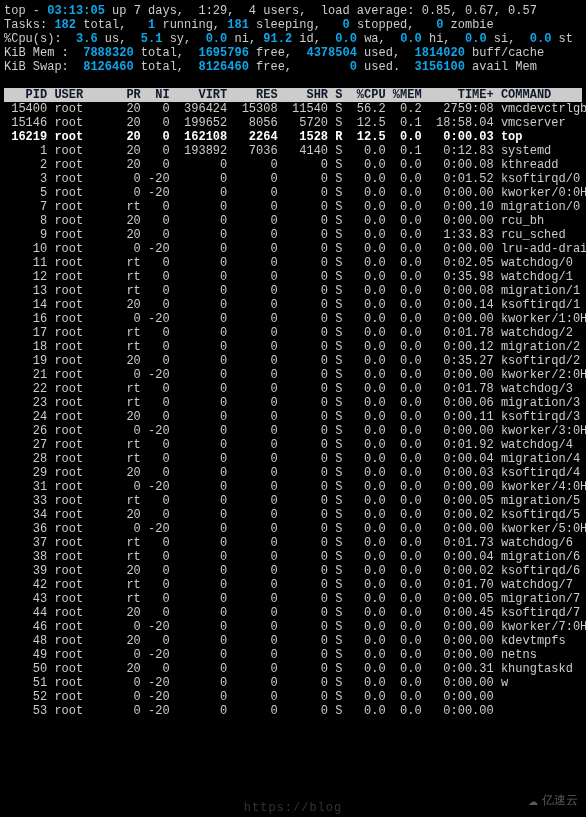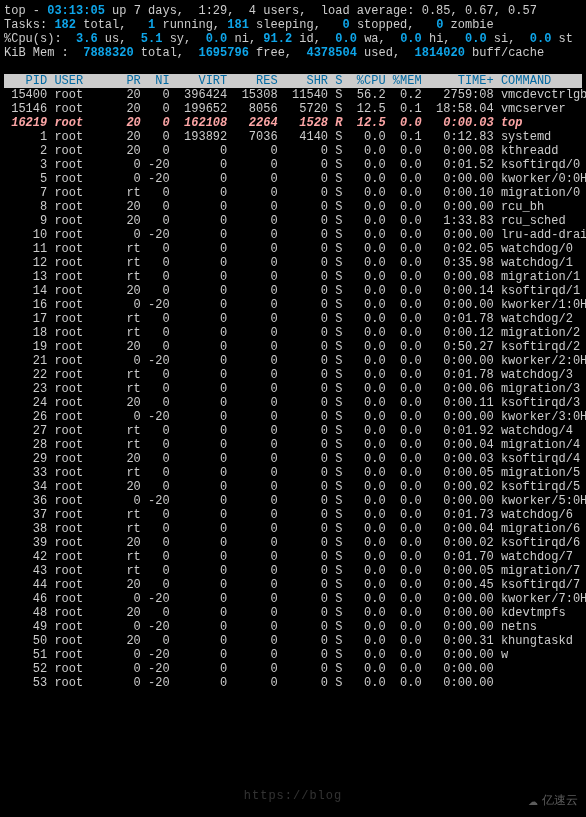--- a/index.html
+++ b/index.html
@@ -13,59 +13,60 @@
     width: 586px;
     height: 817px;
     box-sizing: border-box;
     overflow: hidden;
     position: relative;
   }
   .summary { white-space: pre; }
   .b { font-weight: bold; color: #0ea5e9; }
   .hdr {
     background: #ccc;
-    color: #0369a1;
+    color: #0f172a;
     white-space: pre;
-    font-weight: normal;
+    font-weight: bold;
   }
   .row { white-space: pre; }
-  .hl { font-weight: bold; color: #fca5a5; font-style: italic; }
+  .hl { font-weight: bold; color: #ffffff; }
   .watermark {
     position: absolute;
     bottom: 8px;
     right: 8px;
     color: #999;
     opacity: 0.6;
     font-size: 12px;
     display: flex;
     align-items: center;
     gap: 4px;
   }
   .cloud-icon {
     font-size: 16px;
     line-height: 1;
   }
   .urlmark {
     position: absolute;
-    bottom: 14px;
+    bottom: 2px;
     left: 50%;
     transform: translateX(-50%);
     color: rgba(200,200,200,0.25);
     font-size: 12px;
     letter-spacing: 1px;
   }
 </style>
 </head>
 <body>
 
 <div>
 <div class="summary"><span>top - </span><span class="b">03:13:05</span><span> up 7 days,  1:29,  4 users,  load average: 0.85, 0.67, 0.57</span></div>
 <div class="summary"><span>Tasks: </span><span class="b">182</span><span> total,   </span><span class="b">1</span><span> running, </span><span class="b">181</span><span> sleeping,   </span><span class="b">0</span><span> stopped,   </span><span class="b">0</span><span> zombie</span></div>
 <div class="summary"><span>%Cpu(s):  </span><span class="b">3.6</span><span> us,  </span><span class="b">5.1</span><span> sy,  </span><span class="b">0.0</span><span> ni, </span><span class="b">91.2</span><span> id,  </span><span class="b">0.0</span><span> wa,  </span><span class="b">0.0</span><span> hi,  </span><span class="b">0.0</span><span> si,  </span><span class="b">0.0</span><span> st</span></div>
 <div class="summary"><span>KiB Mem : </span><span class="b"> 7888320</span><span> total,  </span><span class="b">1695796</span><span> free,  </span><span class="b">4378504</span><span> used,  </span><span class="b">1814020</span><span> buff/cache</span></div>
+<div class="summary"><span>KiB Swap: </span><span class="b"> 8126460</span><span> total,  </span><span class="b">8126460</span><span> free,        </span><span class="b">0</span><span> used.  </span><span class="b">3156100</span><span> avail Mem</span></div>
 </div>
 
 <div class="summary"> </div>
 
 <div class="hdr">   PID USER      PR  NI    VIRT    RES    SHR S  %CPU %MEM     TIME+ COMMAND    </div>
 
 <div id="proc-list">
     <div class="row"> 15400 root      20   0  396424  15308  11540 S  56.2  0.2   2759:08 vmcdevctrlgb</div>
     <div class="row"> 15146 root      20   0  199652   8056   5720 S  12.5  0.1  18:58.04 vmcserver</div>
     <div class="row hl"> 16219 root      20   0  162108   2264   1528 R  12.5  0.0   0:00.03 top</div>
@@ -77,29 +78,30 @@
     <div class="row">     8 root      20   0       0      0      0 S   0.0  0.0   0:00.00 rcu_bh</div>
     <div class="row">     9 root      20   0       0      0      0 S   0.0  0.0   1:33.83 rcu_sched</div>
     <div class="row">    10 root       0 -20       0      0      0 S   0.0  0.0   0:00.00 lru-add-drain</div>
     <div class="row">    11 root      rt   0       0      0      0 S   0.0  0.0   0:02.05 watchdog/0</div>
     <div class="row">    12 root      rt   0       0      0      0 S   0.0  0.0   0:35.98 watchdog/1</div>
     <div class="row">    13 root      rt   0       0      0      0 S   0.0  0.0   0:00.08 migration/1</div>
     <div class="row">    14 root      20   0       0      0      0 S   0.0  0.0   0:00.14 ksoftirqd/1</div>
     <div class="row">    16 root       0 -20       0      0      0 S   0.0  0.0   0:00.00 kworker/1:0H</div>
     <div class="row">    17 root      rt   0       0      0      0 S   0.0  0.0   0:01.78 watchdog/2</div>
     <div class="row">    18 root      rt   0       0      0      0 S   0.0  0.0   0:00.12 migration/2</div>
-    <div class="row">    19 root      20   0       0      0      0 S   0.0  0.0   0:50.27 ksoftirqd/2</div>
+    <div class="row">    19 root      20   0       0      0      0 S   0.0  0.0   0:35.27 ksoftirqd/2</div>
     <div class="row">    21 root       0 -20       0      0      0 S   0.0  0.0   0:00.00 kworker/2:0H</div>
     <div class="row">    22 root      rt   0       0      0      0 S   0.0  0.0   0:01.78 watchdog/3</div>
     <div class="row">    23 root      rt   0       0      0      0 S   0.0  0.0   0:00.06 migration/3</div>
     <div class="row">    24 root      20   0       0      0      0 S   0.0  0.0   0:00.11 ksoftirqd/3</div>
     <div class="row">    26 root       0 -20       0      0      0 S   0.0  0.0   0:00.00 kworker/3:0H</div>
     <div class="row">    27 root      rt   0       0      0      0 S   0.0  0.0   0:01.92 watchdog/4</div>
     <div class="row">    28 root      rt   0       0      0      0 S   0.0  0.0   0:00.04 migration/4</div>
     <div class="row">    29 root      20   0       0      0      0 S   0.0  0.0   0:00.03 ksoftirqd/4</div>
+    <div class="row">    31 root       0 -20       0      0      0 S   0.0  0.0   0:00.00 kworker/4:0H</div>
     <div class="row">    33 root      rt   0       0      0      0 S   0.0  0.0   0:00.05 migration/5</div>
     <div class="row">    34 root      20   0       0      0      0 S   0.0  0.0   0:00.02 ksoftirqd/5</div>
     <div class="row">    36 root       0 -20       0      0      0 S   0.0  0.0   0:00.00 kworker/5:0H</div>
     <div class="row">    37 root      rt   0       0      0      0 S   0.0  0.0   0:01.73 watchdog/6</div>
     <div class="row">    38 root      rt   0       0      0      0 S   0.0  0.0   0:00.04 migration/6</div>
     <div class="row">    39 root      20   0       0      0      0 S   0.0  0.0   0:00.02 ksoftirqd/6</div>
     <div class="row">    42 root      rt   0       0      0      0 S   0.0  0.0   0:01.70 watchdog/7</div>
     <div class="row">    43 root      rt   0       0      0      0 S   0.0  0.0   0:00.05 migration/7</div>
     <div class="row">    44 root      20   0       0      0      0 S   0.0  0.0   0:00.45 ksoftirqd/7</div>
     <div class="row">    46 root       0 -20       0      0      0 S   0.0  0.0   0:00.00 kworker/7:0H</div>

